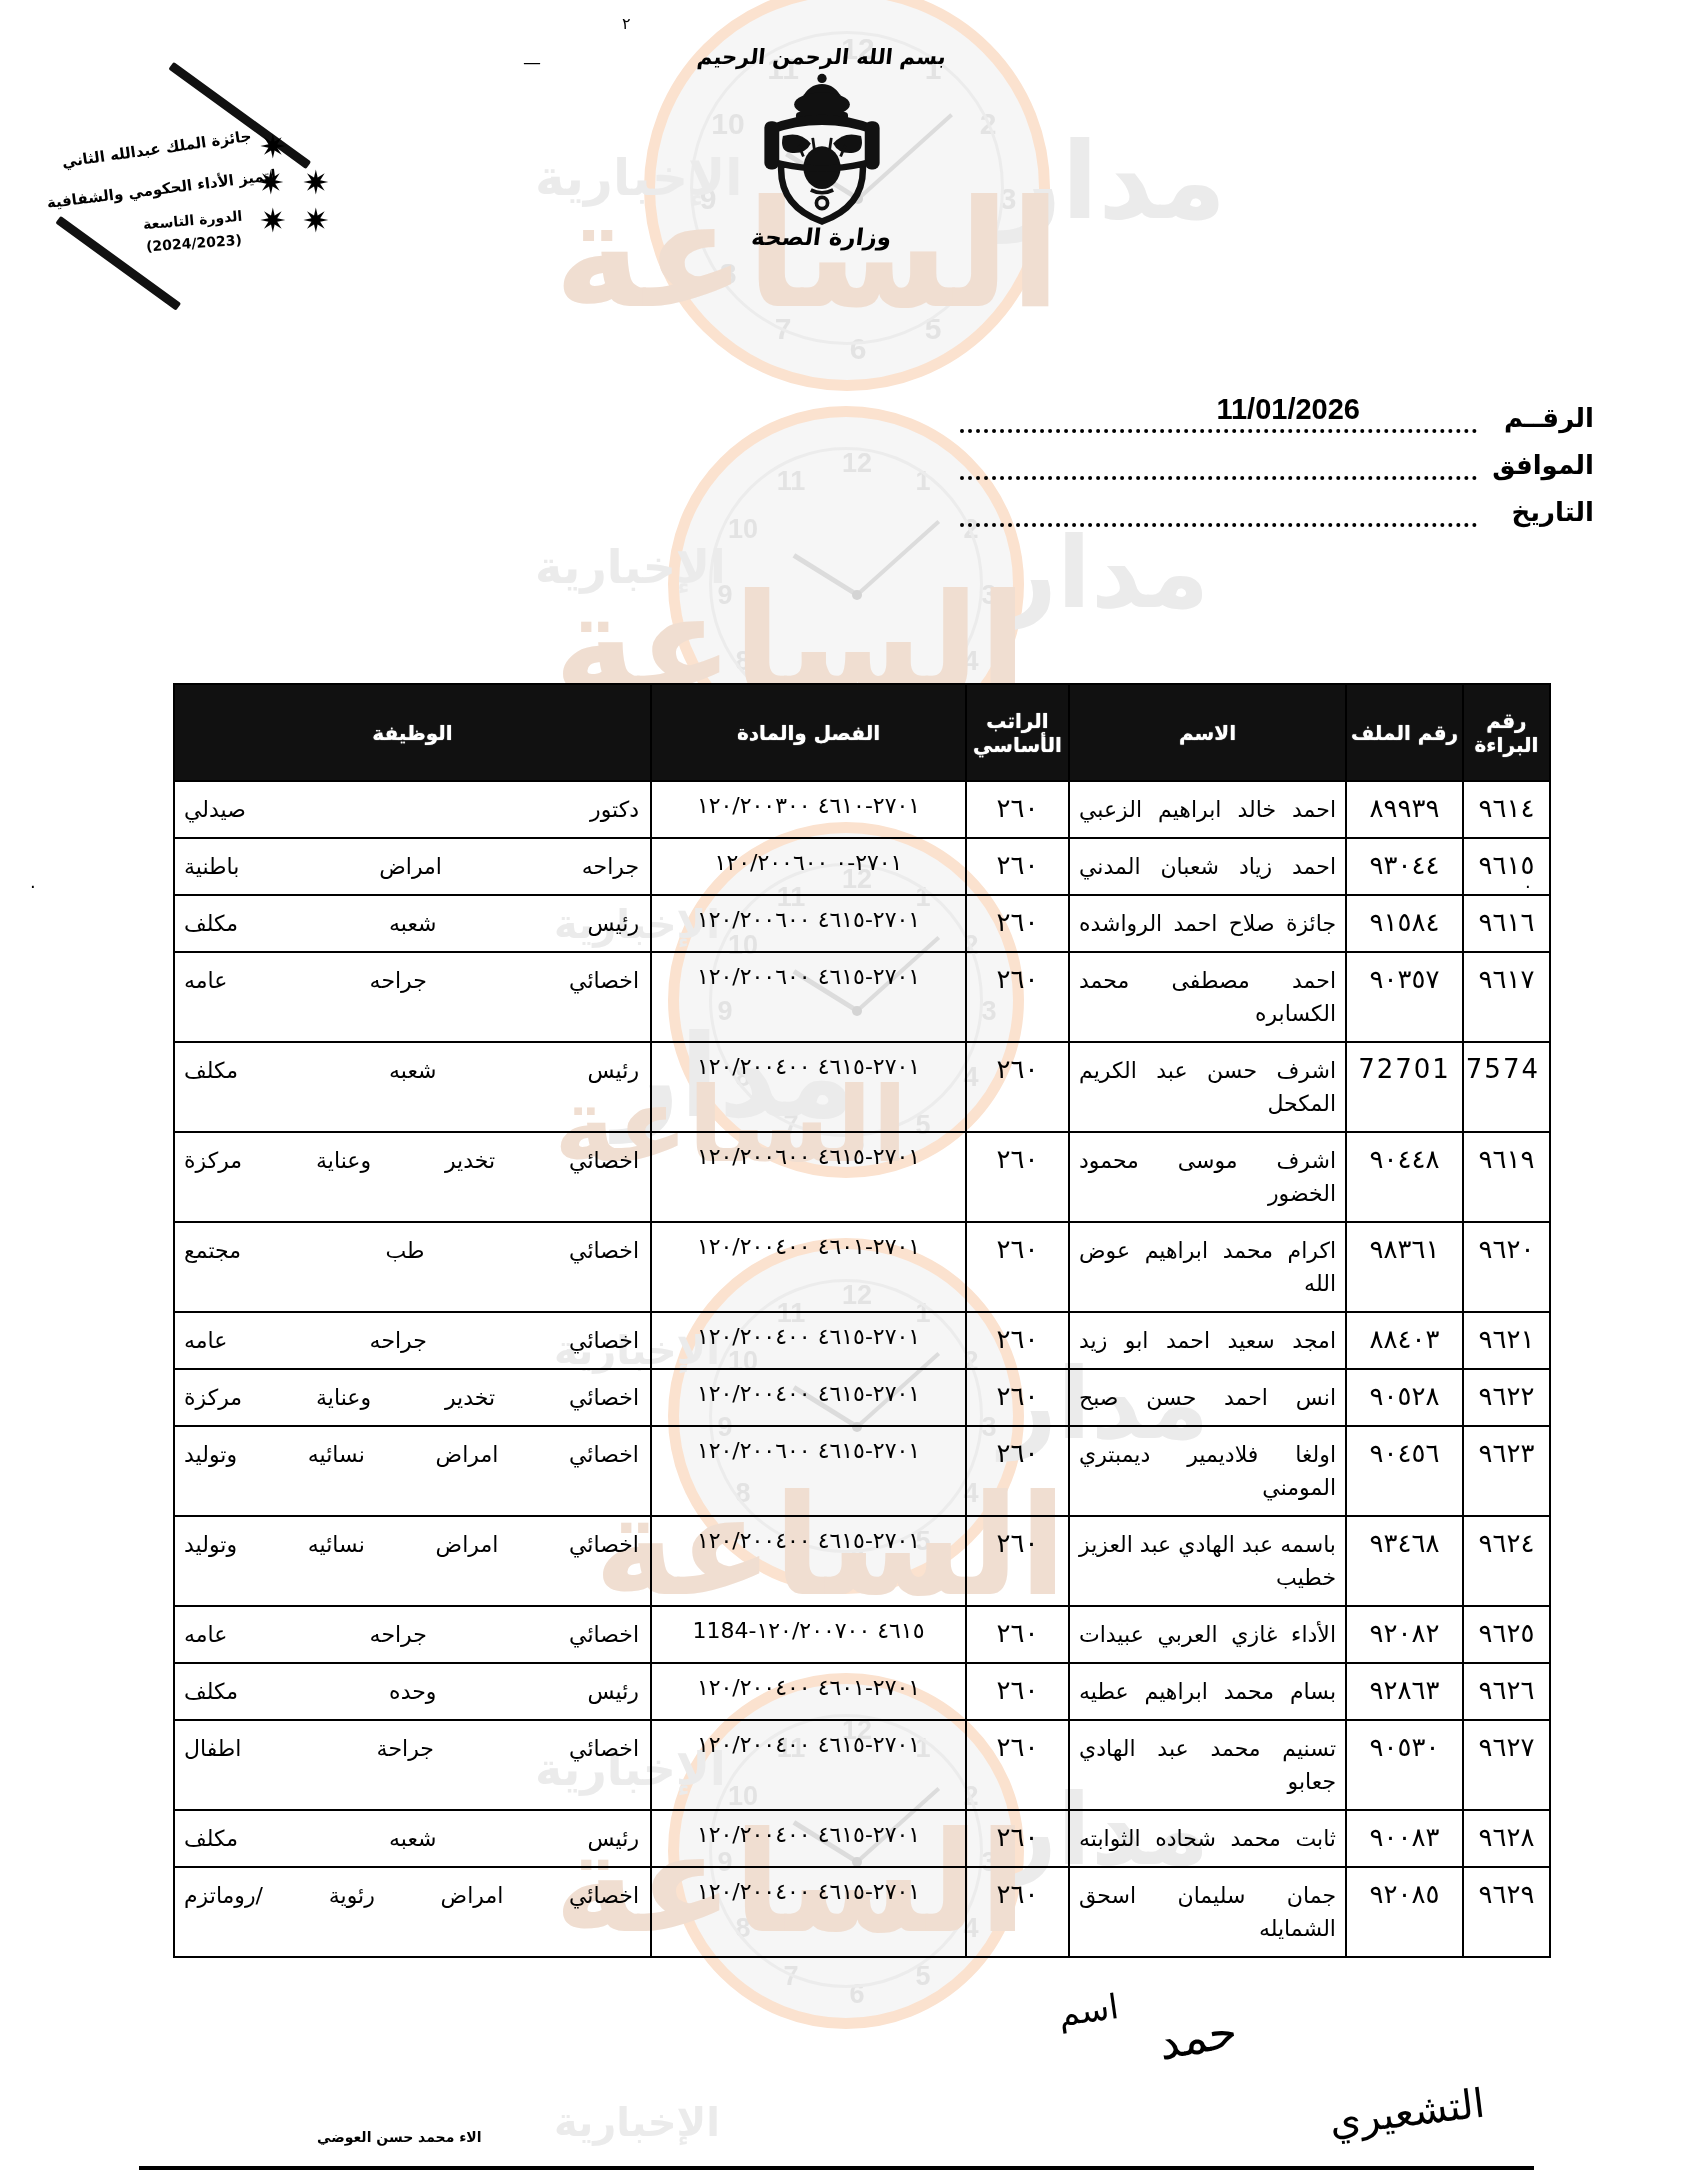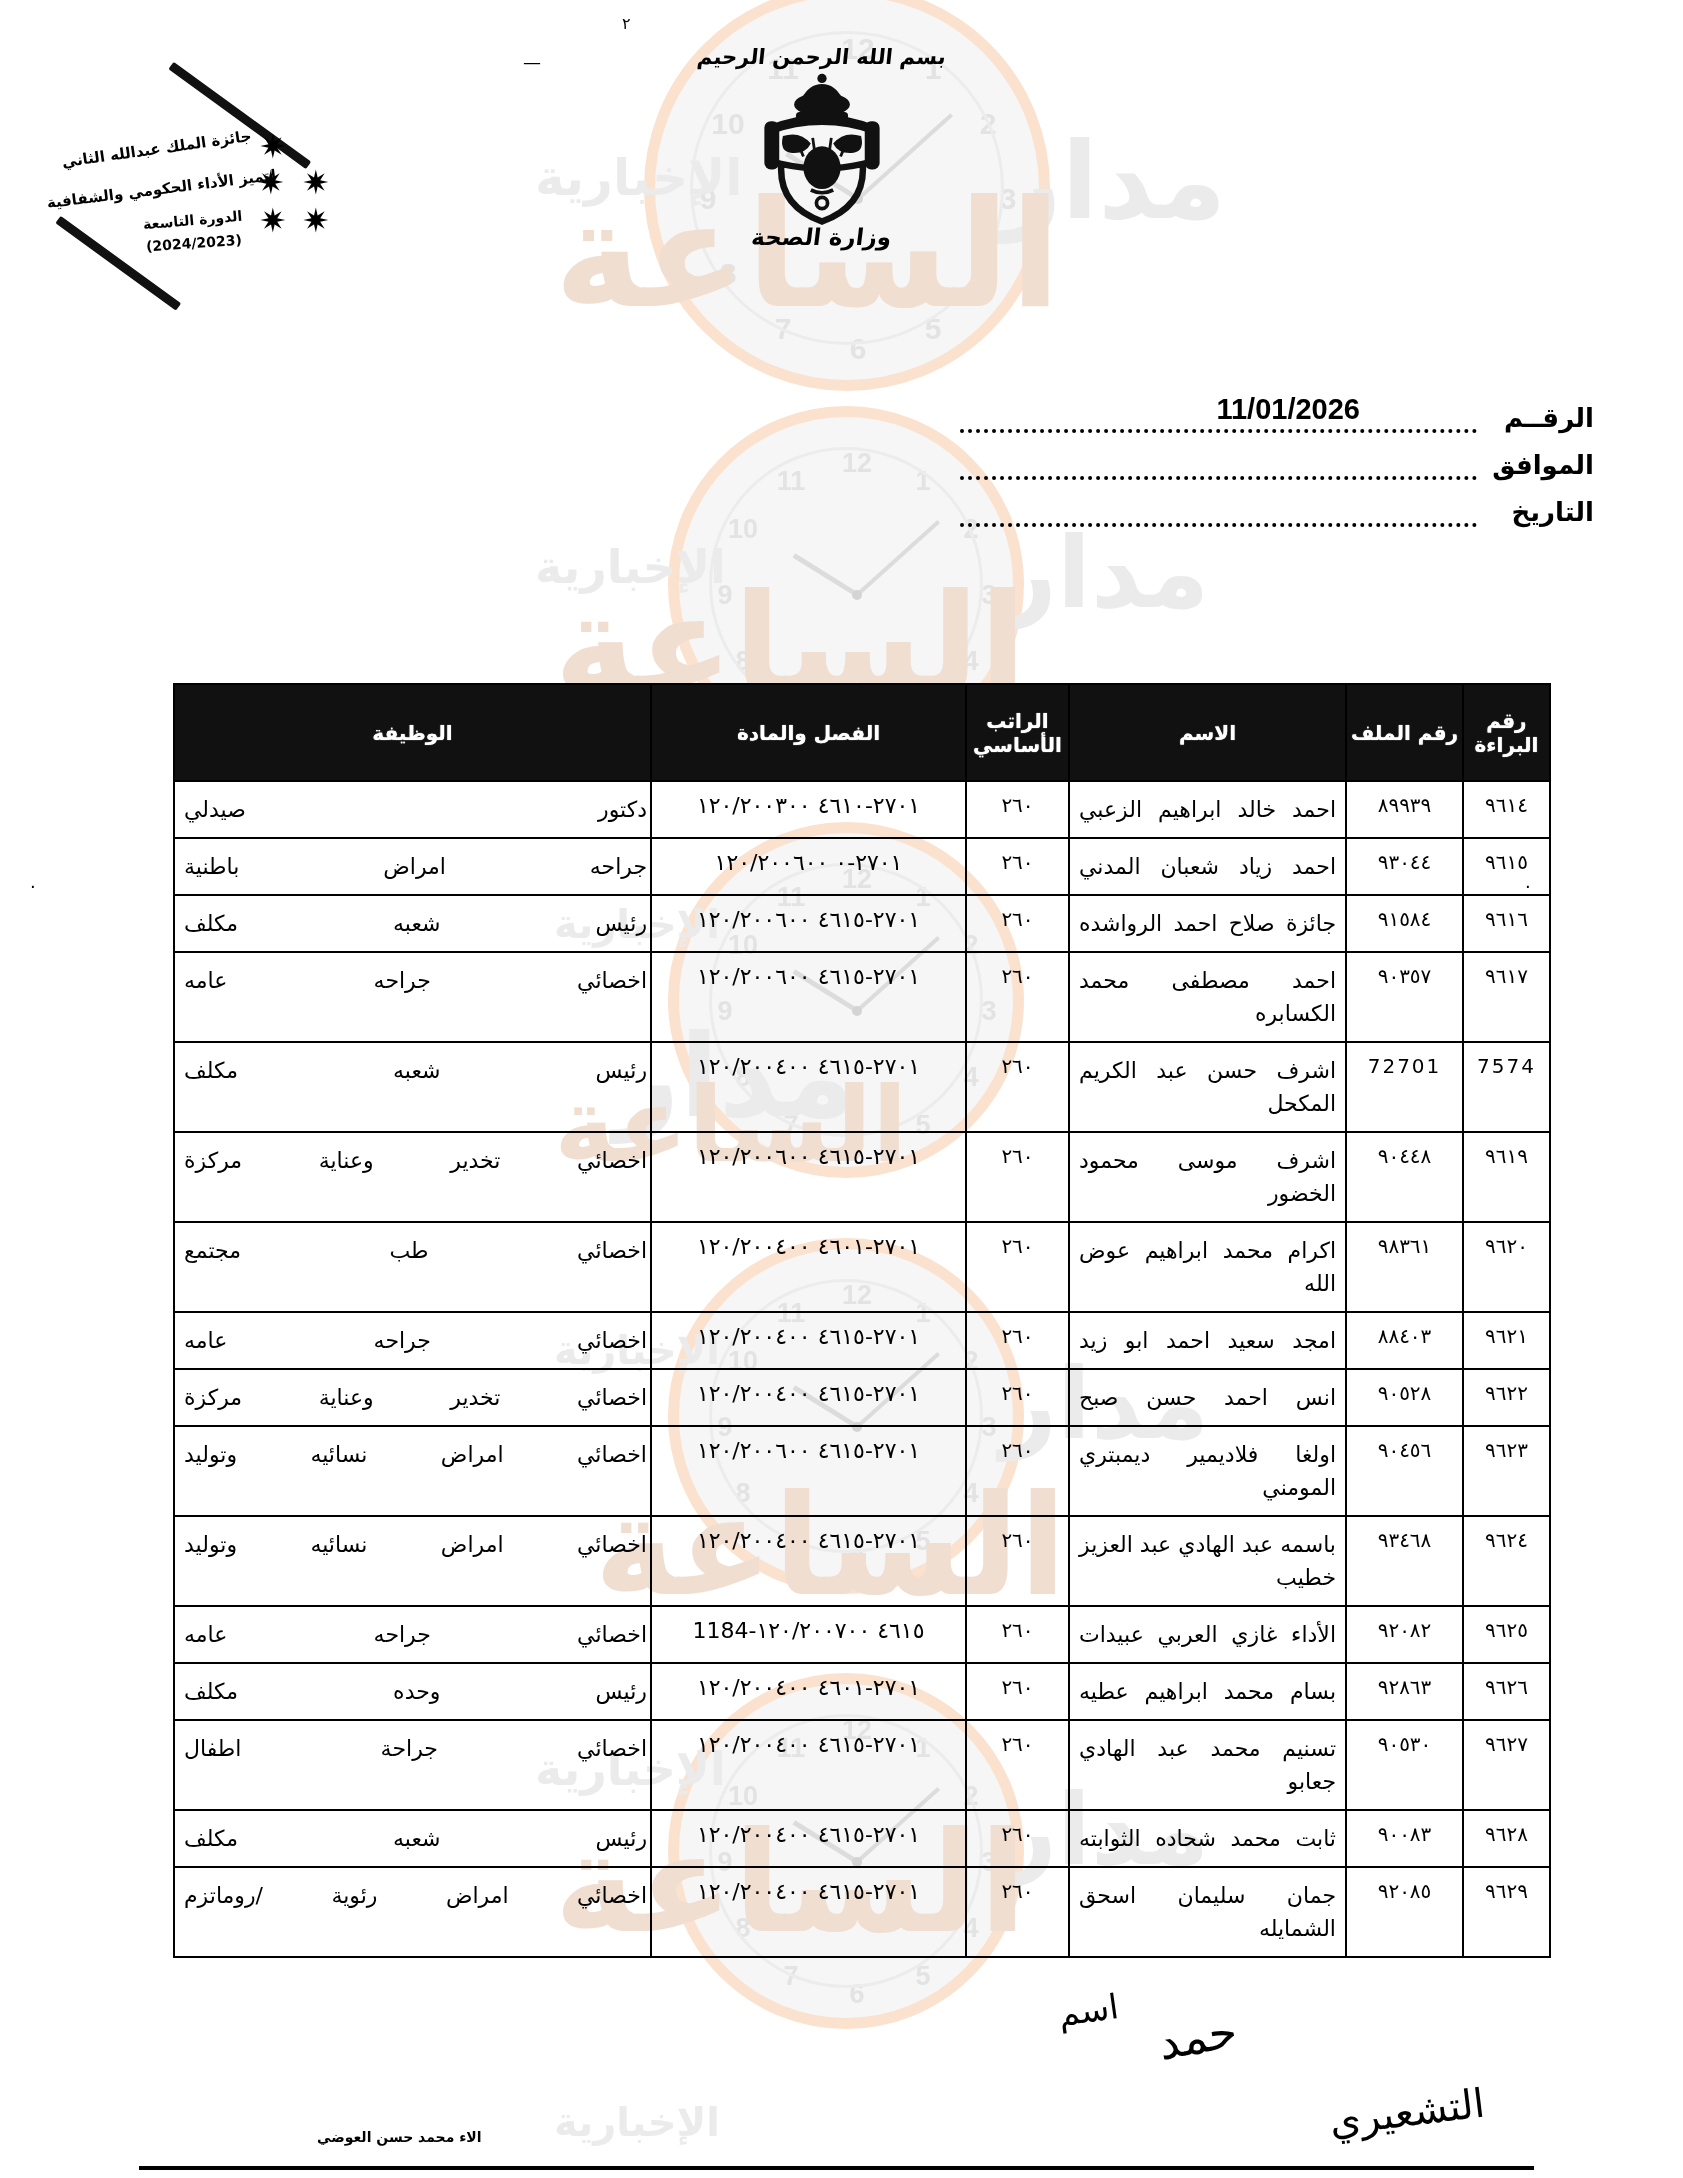--- a/index.html
+++ b/index.html
@@ -54,25 +54,25 @@
 
   
   .tbl-wrap{position:absolute;left:173px;top:683px;width:1378px;z-index:4;}
   table{border-collapse:collapse;width:100%;table-layout:fixed;direction:rtl;}
   th,td{border:2px solid #000;color:#000;vertical-align:top;}
   thead th{background:#111;color:#fff;font-size:20px;font-weight:bold;
      height:83px;padding:6px 4px;text-align:center;vertical-align:middle;
      font-family:"DejaVu Sans",sans-serif;
      text-shadow:0 0 1px #fff;letter-spacing:1px;}
   tbody td{font-size:22px;padding:11px 9px;font-family:"DejaVu Sans",sans-serif;}
-  td.num{text-align:center;font-size:20px;letter-spacing:2px;white-space:nowrap;}
+  td.num{text-align:center;font-size:26px;letter-spacing:2px;white-space:nowrap;}
   td.nm{text-align:justify;text-align-last:justify;line-height:1.5;}
   td.ch{text-align:center;font-size:22px;letter-spacing:1px;white-space:nowrap;
         direction:ltr;}
-  td.job{text-align:justify;text-align-last:justify;line-height:1.5;padding-right:3px;margin-left:47px;}
+  td.job{text-align:justify;text-align-last:justify;line-height:1.5;padding-right:11px;margin-left:47px;}
   .c-brd{width:87px;} .c-file{width:117px;} .c-name{width:277px;}
   .c-sal{width:103px;} .c-chap{width:315px;} .c-job{width:auto;}
 
   
   .sig{position:absolute;z-index:5;color:#000;font-family:"DejaVu Sans",sans-serif;}
   .sig1{right:446px;top:2010px;font-size:46px;transform:rotate(-10deg);}
   .sig2{right:564px;top:1990px;font-size:34px;transform:rotate(-8deg);}
   .sig3{right:198px;top:2089px;font-size:40px;transform:rotate(-7deg);}
   .footline{position:absolute;left:139px;right:149px;top:2166px;
             border-top:4px solid #000;z-index:4;}

